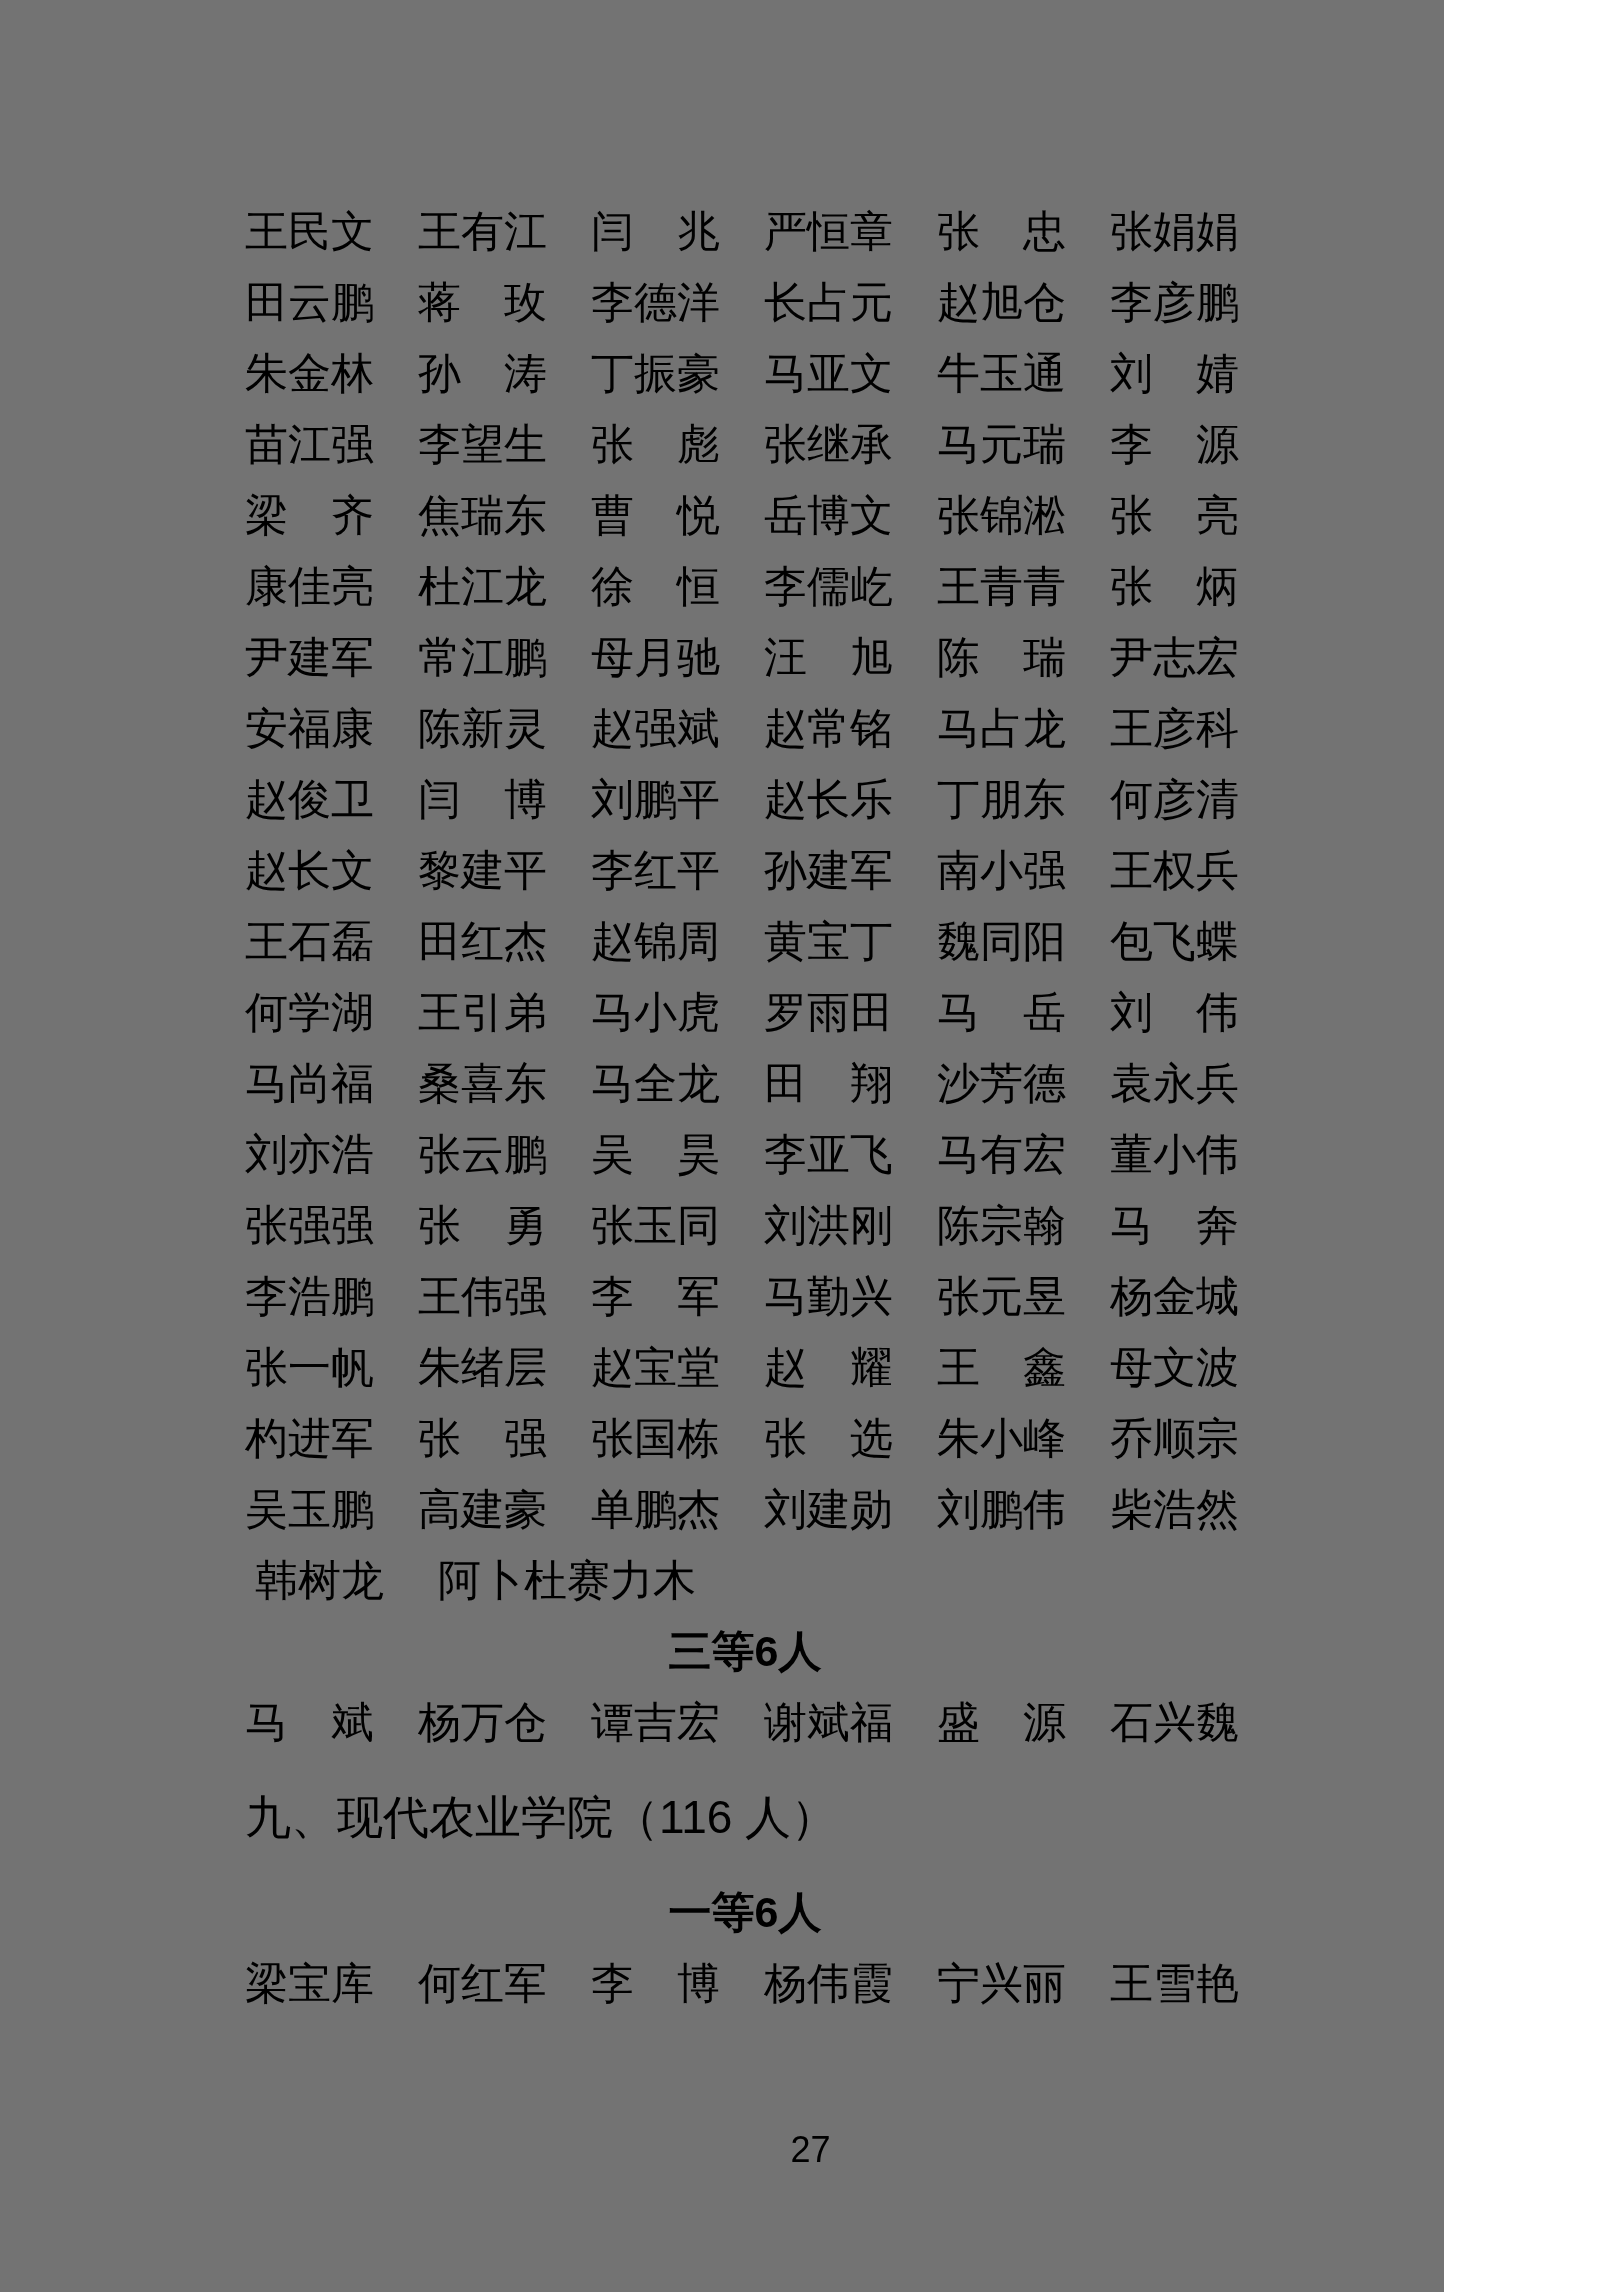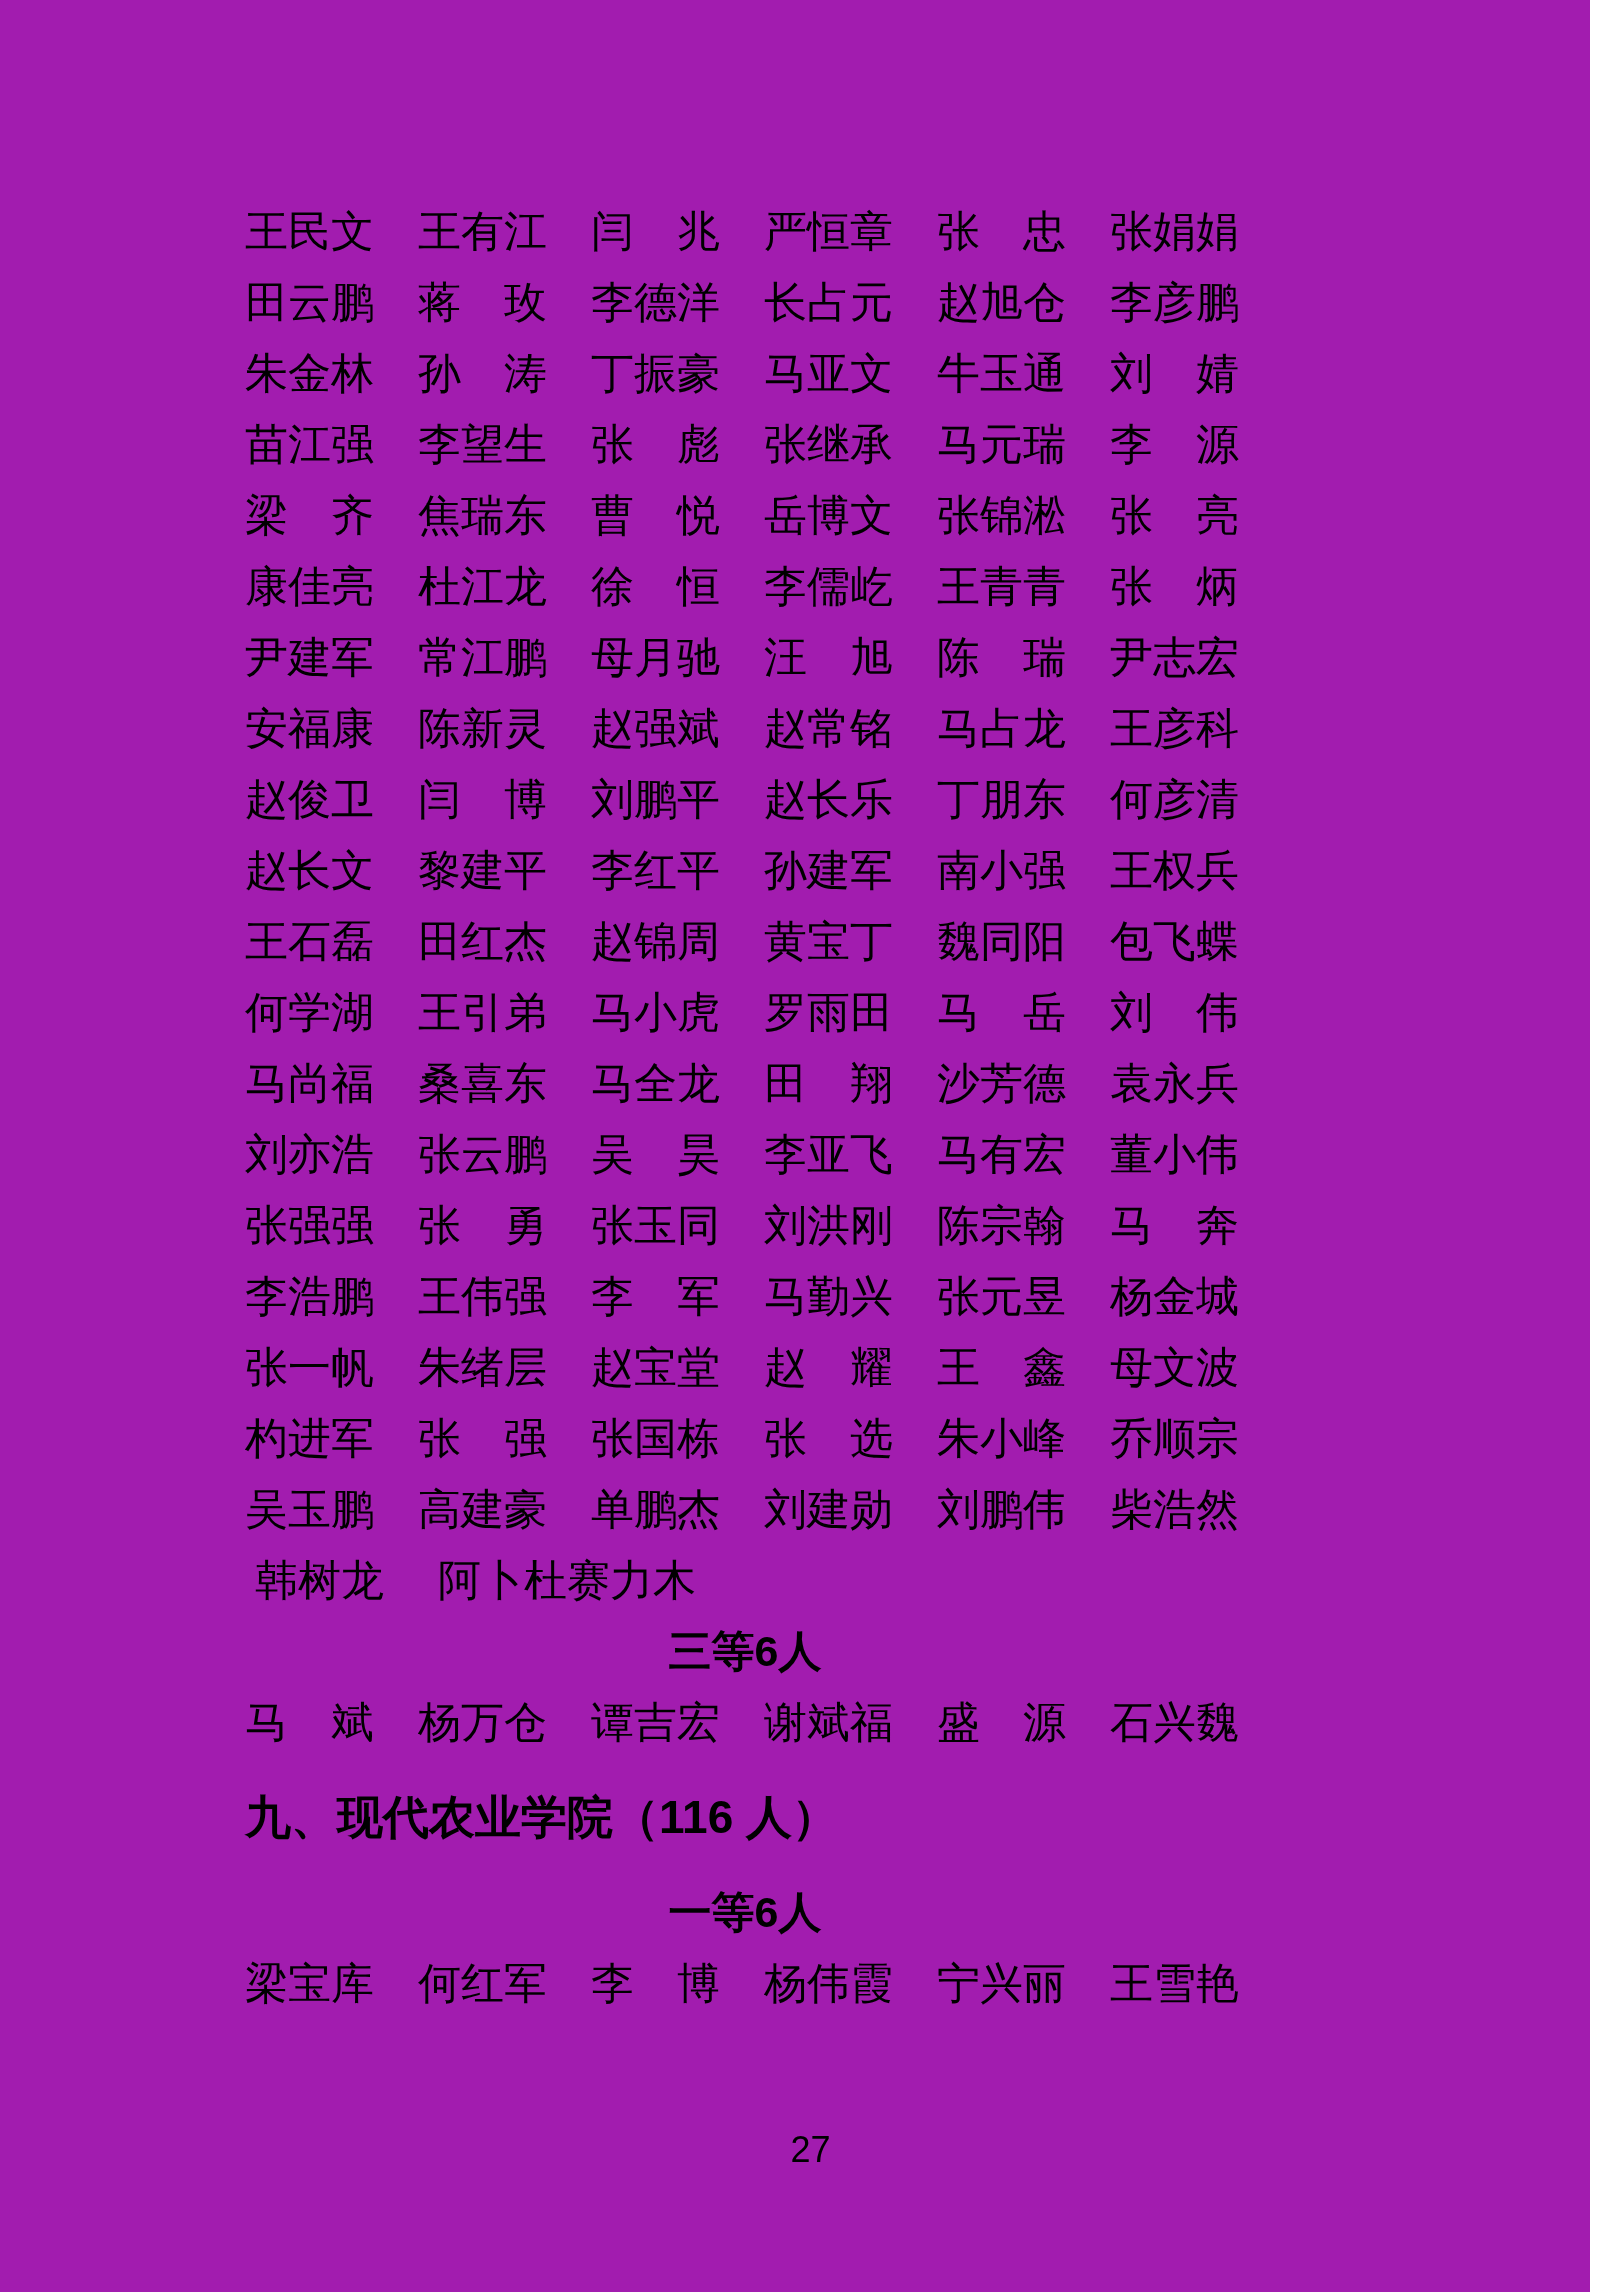--- a/index.html
+++ b/index.html
@@ -2,23 +2,23 @@
 <html><head>
 <meta charset="utf-8">
 <style>
   html, body {
     margin: 0;
     padding: 0;
     background: #ffffff;
   }
   .page {
     position: relative;
-    width: 1590px;
+    width: 1444px;
     height: 2293px;
-    background: #a21caf;
+    background: #737373;
     color: #000000;
     font-family: "Liberation Serif", "DejaVu Serif", serif;
     overflow: hidden;
   }
   .content {
     position: absolute;
     top: 196px;
     left: 245px;
     width: 1000px;
   }
@@ -51,21 +51,21 @@
     font-family: "Liberation Sans", "DejaVu Sans", sans-serif;
   }
   .rank-header.first-rank {
     margin-top: 19.6px;
   }
   .section-header {
     margin-top: 17.6px;
     height: 82px;
     line-height: 82px;
     text-align: left;
-    font-weight: bold;
+    font-weight: normal;
     font-size: 46px;
     font-family: "Liberation Sans", "DejaVu Sans", sans-serif;
   }
   .page-number {
     position: absolute;
     top: 2129px;
     left: 0;
     width: 1621px;
     text-align: center;
     font-size: 36px;

